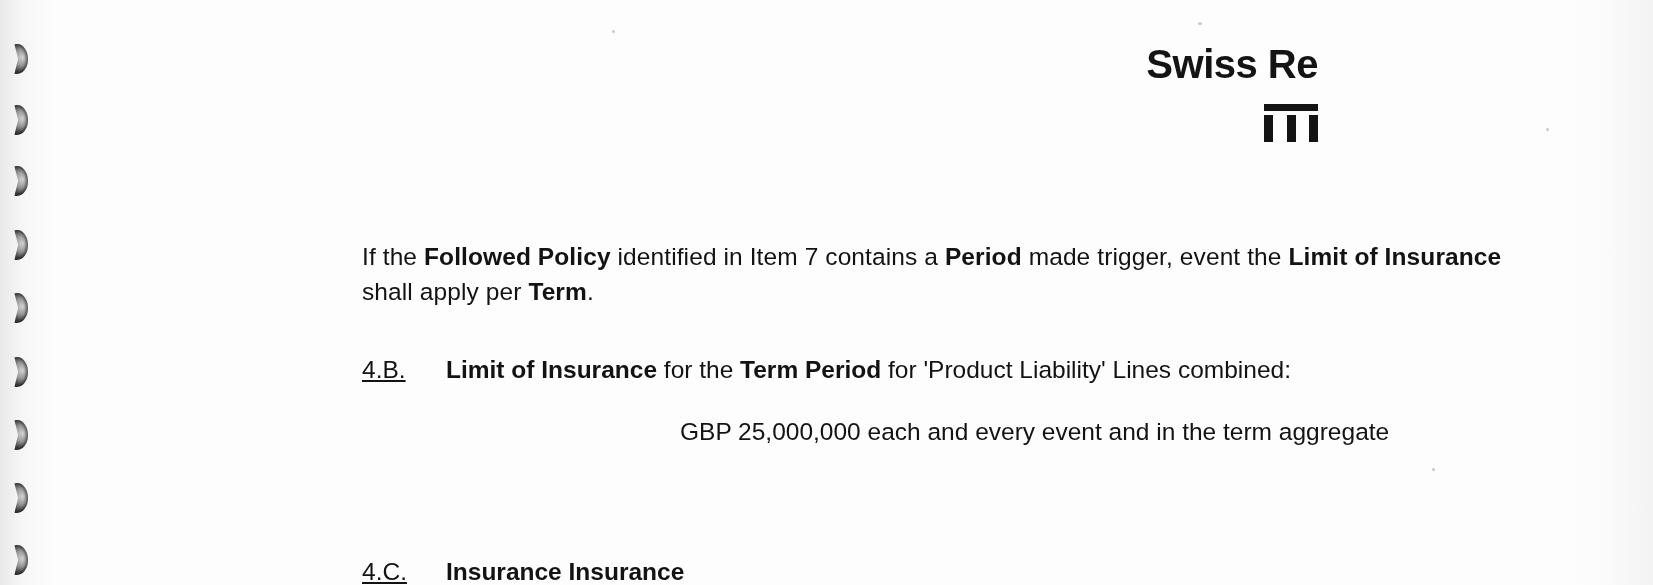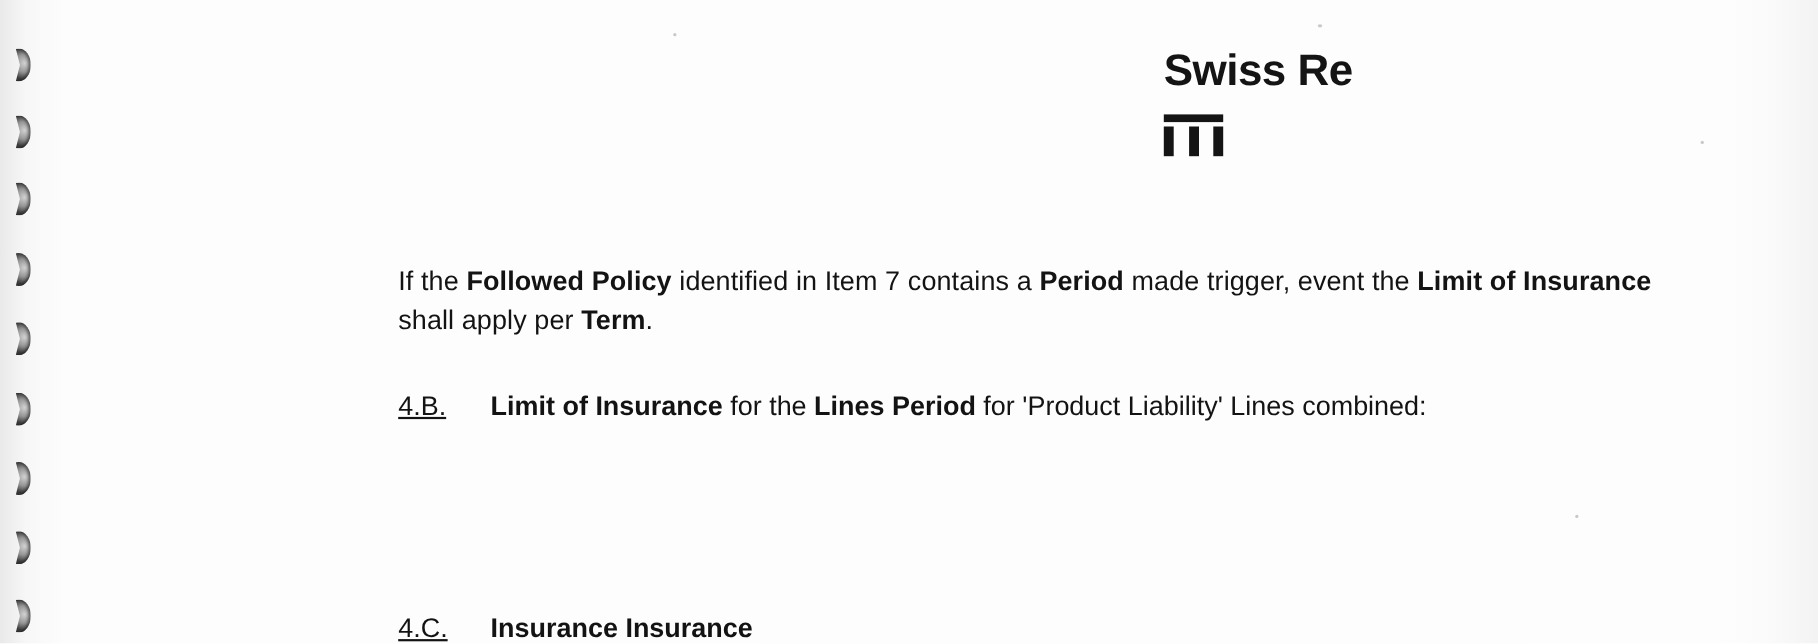--- a/index.html
+++ b/index.html
@@ -67,21 +67,21 @@
     height: 585px;
     z-index: 2;
   }
 
   
   .logo {
     position: absolute;
     left: 1058px;
     top: 44px;
     width: 260px;
-    text-align: left;
+    text-align: right;
   }
   .logo-wordmark {
     font-family: "Liberation Sans", sans-serif;
     font-weight: bold;
     font-size: 40px;
     letter-spacing: -0.5px;
     color: #141414;
     line-height: 1;
   }
   .logo-mark {
@@ -207,23 +207,24 @@
         <div class="pillar"></div>
         <div class="pillar"></div>
       </div>
     </div>
   </div>
 
   <div class="para p-intro"><span>If the </span><b>Followed Policy</b><span> identified in Item 7 contains a </span><b>Period</b><span> made trigger, event the </span><b>Limit of Insurance</b><span> shall apply per </span><b>Term</b><span>.</span></div>
 
   <div class="clause c-4b">
     <span class="num">4.B.</span>
-    <span class="body"><b>Limit of Insurance</b><span> for the </span><b>Lines Period</b><span> for 'Product Liability' Lines combined:</span></span>
+    <span class="body"><b>Limit of Insurance</b><span> for the </span><b>Term Period</b><span> for 'Product Liability' Lines combined:</span></span>
   </div>
 
+  <div class="amount">GBP 25,000,000 each and every event and in the term aggregate</div>
 
 
   <div class="clause c-4c">
     <span class="num">4.C.</span>
     <span class="body"><b>Insurance Insurance</b></span>
   </div>
 
 </div>
 
 <div class="speck" style="left:612px;top:30px;width:3px;height:3px;"></div>

